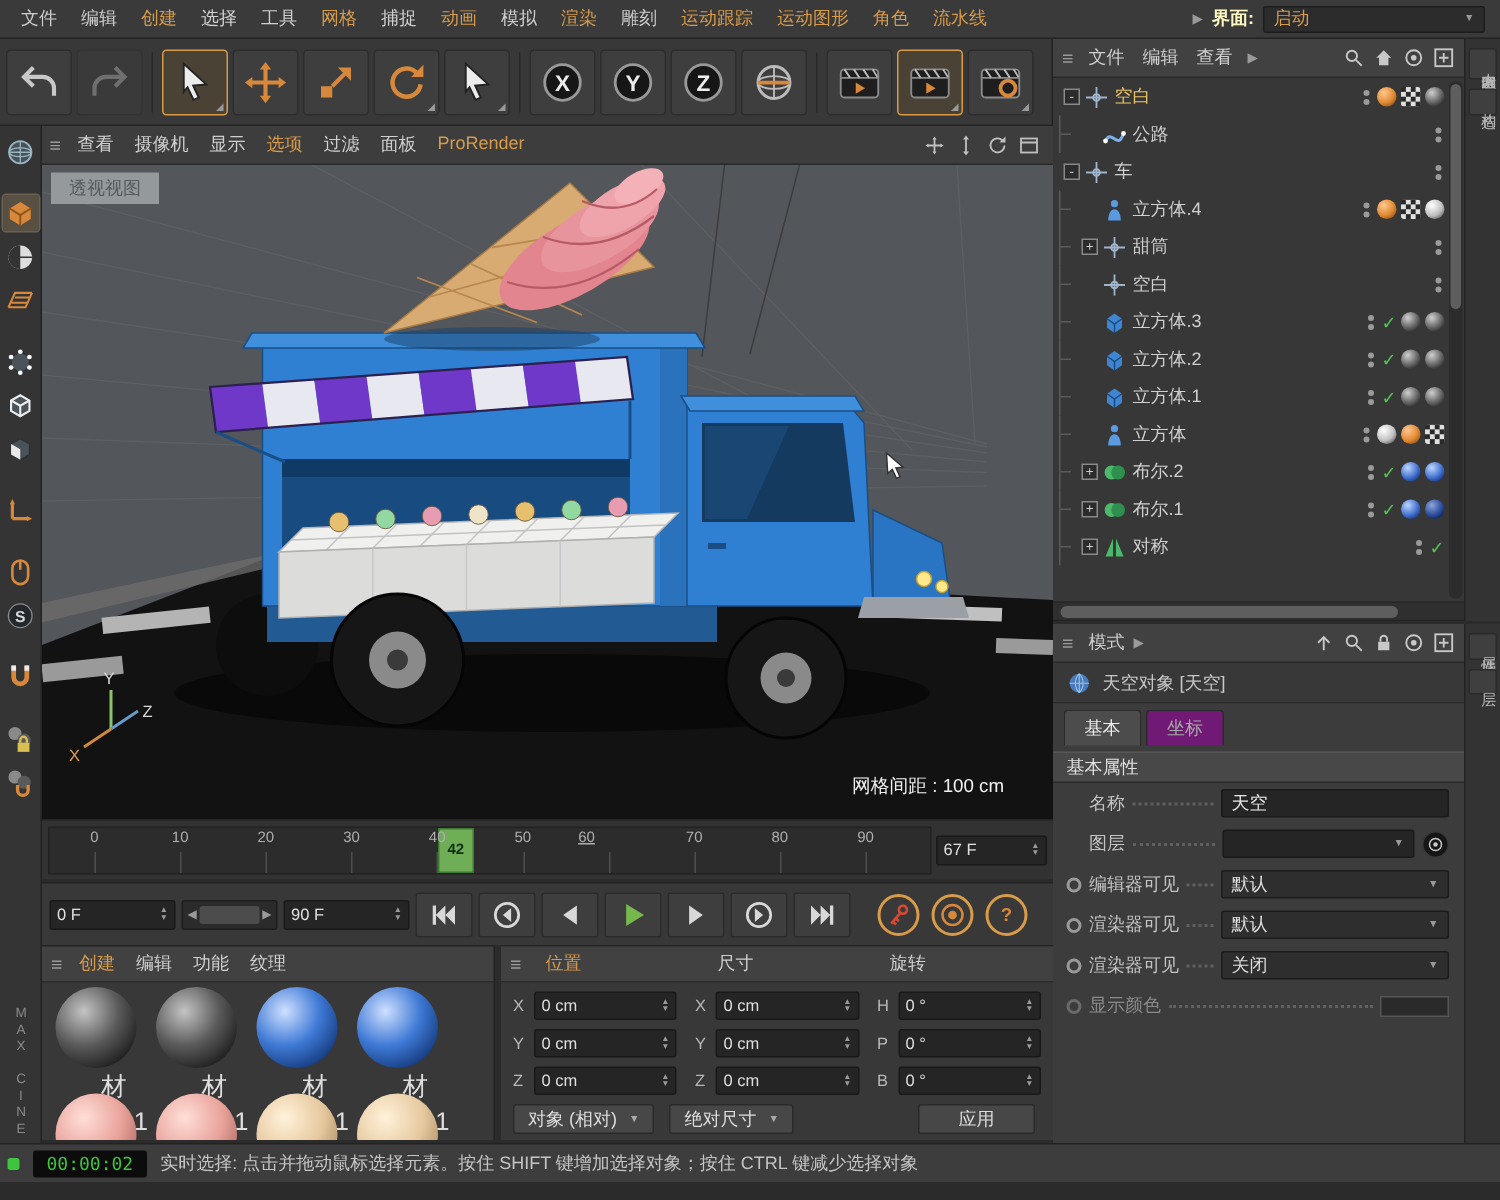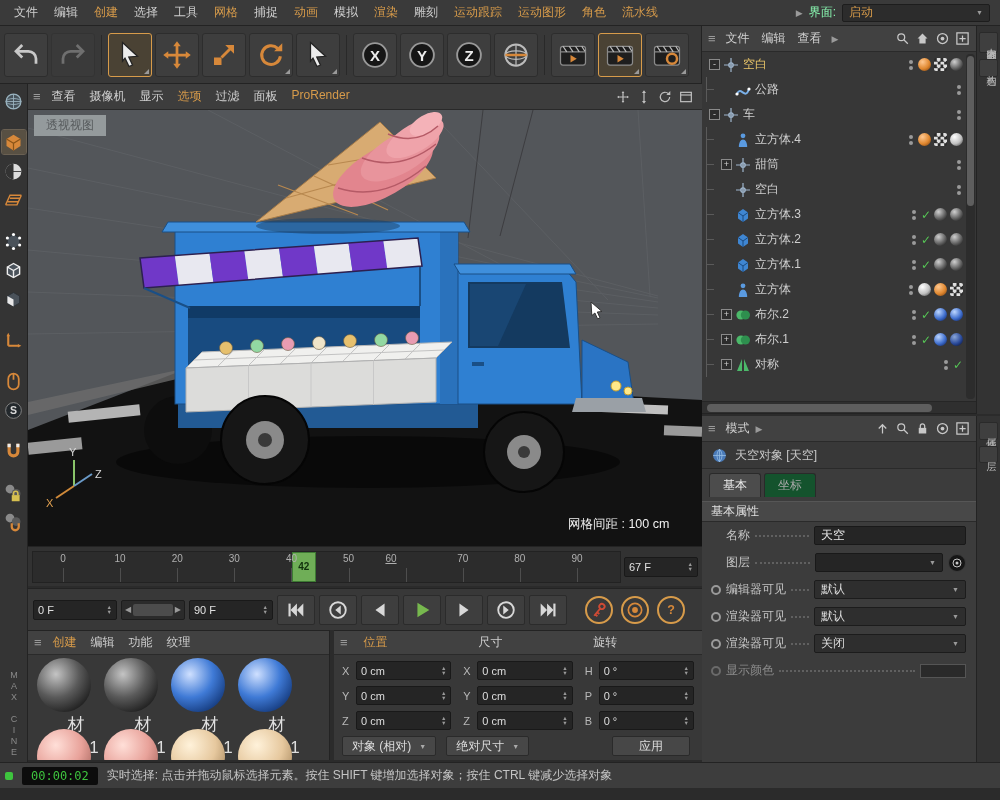--- a/index.html
+++ b/index.html
@@ -6,21 +6,21 @@
 html,body{width:1000px;height:800px;background:#1e1e1e;}
 #root{position:relative;width:1000px;height:800px;background:#2b2b2b;font-family:"Liberation Sans","DejaVu Sans",sans-serif;font-size:12px;color:#c8c8c8;overflow:hidden;user-select:none;}
 svg{display:block;}
 
 #menubar{position:absolute;left:0;top:0;width:1000px;height:26px;background:#3a3a3a;border-bottom:1px solid #232323;display:flex;align-items:center;padding:0 6px;}
 #mb-items{display:flex;align-items:center;}
 .mb-item{padding:3px 8px;color:#cfcfcf;white-space:nowrap;}
 .mb-item.accent{color:#d79b4a;}
 #mb-right{margin-left:auto;display:flex;align-items:center;gap:6px;padding-right:4px;}
 .chev{color:#9a9a9a;font-size:9px;}
-#interface-label{color:#86efac;}
+#interface-label{color:#fef9c3;font-weight:bold;}
 .mb-select{width:148px;height:18px;background:#2c2c2c;border:1px solid #1d1d1d;border-radius:2px;display:flex;align-items:center;padding:0 6px;color:#d79b4a;}
 .mb-select .caret{margin-left:auto;color:#999;font-size:7px;}
 
 #toolbar{position:absolute;left:0;top:26px;width:702px;height:58px;background:#383838;border-bottom:1px solid #232323;border-right:1px solid #232323;display:flex;align-items:center;padding:0 4px;gap:3px;}
 .tb-btn{width:44px;height:44px;background:#3e3e3e;border:1px solid #2d2d2d;border-radius:3px;display:flex;align-items:center;justify-content:center;position:relative;flex:none;}
 .tb-btn svg{width:30px;height:30px;}
 .tb-btn.active{border-color:#d79b4a;background:#4a4234;}
 .tb-btn.disabled{opacity:.38;}
 .tb-sep{width:1px;height:40px;background:#292929;margin:0 3px;flex:none;}
 .tb-corner{position:absolute;right:2px;bottom:2px;width:0;height:0;border-left:5px solid transparent;border-bottom:5px solid #9a9a9a;}
@@ -116,21 +116,21 @@
 #om-vscroll .vthumb{position:absolute;left:1px;right:1px;top:2px;height:150px;background:#5e5e5e;border-radius:4px;}
 #om-hscroll{height:12px;background:#2f2f2f;border-top:1px solid #262626;display:flex;align-items:center;flex:none;}
 #om-hscroll .hthumb{height:8px;width:225px;background:#5e5e5e;border-radius:4px;margin-left:5px;}
 .side-strip{position:absolute;left:976px;width:24px;background:#333333;border-left:1px solid #232323;display:flex;flex-direction:column;align-items:center;padding-top:6px;gap:6px;}
 .side-tab{writing-mode:vertical-rl;text-orientation:upright;background:#3f3f3f;border:1px solid #2a2a2a;border-radius:2px;color:#b8b8b8;font-size:10px;padding:7px 0;width:19px;text-align:center;letter-spacing:1px;line-height:11px;}
 
 #attr{position:absolute;left:702px;top:416px;width:274px;height:346px;background:#3c3c3c;display:flex;flex-direction:column;}
 #attr-title{height:27px;display:flex;align-items:center;gap:7px;padding:0 9px;background:#383838;border-bottom:1px solid #2a2a2a;flex:none;}
 #attr-title .ticon{width:17px;height:17px;}
 #attr-tabs{display:flex;gap:3px;padding:4px 7px 0;flex:none;background:#3c3c3c;}
-.atab{padding:3px 13px;background:#14532d;border:1px solid #2a2a2a;border-bottom:none;border-radius:3px 3px 0 0;color:#a8a8a8;}
+.atab{padding:3px 13px;background:#701a75;border:1px solid #2a2a2a;border-bottom:none;border-radius:3px 3px 0 0;color:#a8a8a8;}
 .atab.active{background:#4c4c4c;color:#ececec;}
 .asection{height:21px;background:#484848;border-top:1px solid #565656;border-bottom:1px solid #2a2a2a;display:flex;align-items:center;padding:0 9px;color:#e0e0e0;flex:none;margin-top:4px;}
 .arow{display:flex;align-items:center;height:27px;padding:0 10px 0 9px;flex:none;}
 .aring{width:10px;height:10px;border:2px solid #9a9a9a;border-radius:50%;flex:none;margin-right:5px;}
 .aring.dim{border-color:#6a6a6a;}
 .aringspace{width:15px;flex:none;}
 .alabel{color:#c4c4c4;white-space:nowrap;}
 .alabel.dim{color:#8a8a8a;}
 .aleader{flex:1;border-bottom:2px dotted #606060;height:2px;margin:0 5px;min-width:6px;}
 .ainput{width:152px;height:19px;background:#252525;border:1px solid #191919;border-radius:2px;display:flex;align-items:center;padding:0 6px;color:#e6e6e6;flex:none;}

